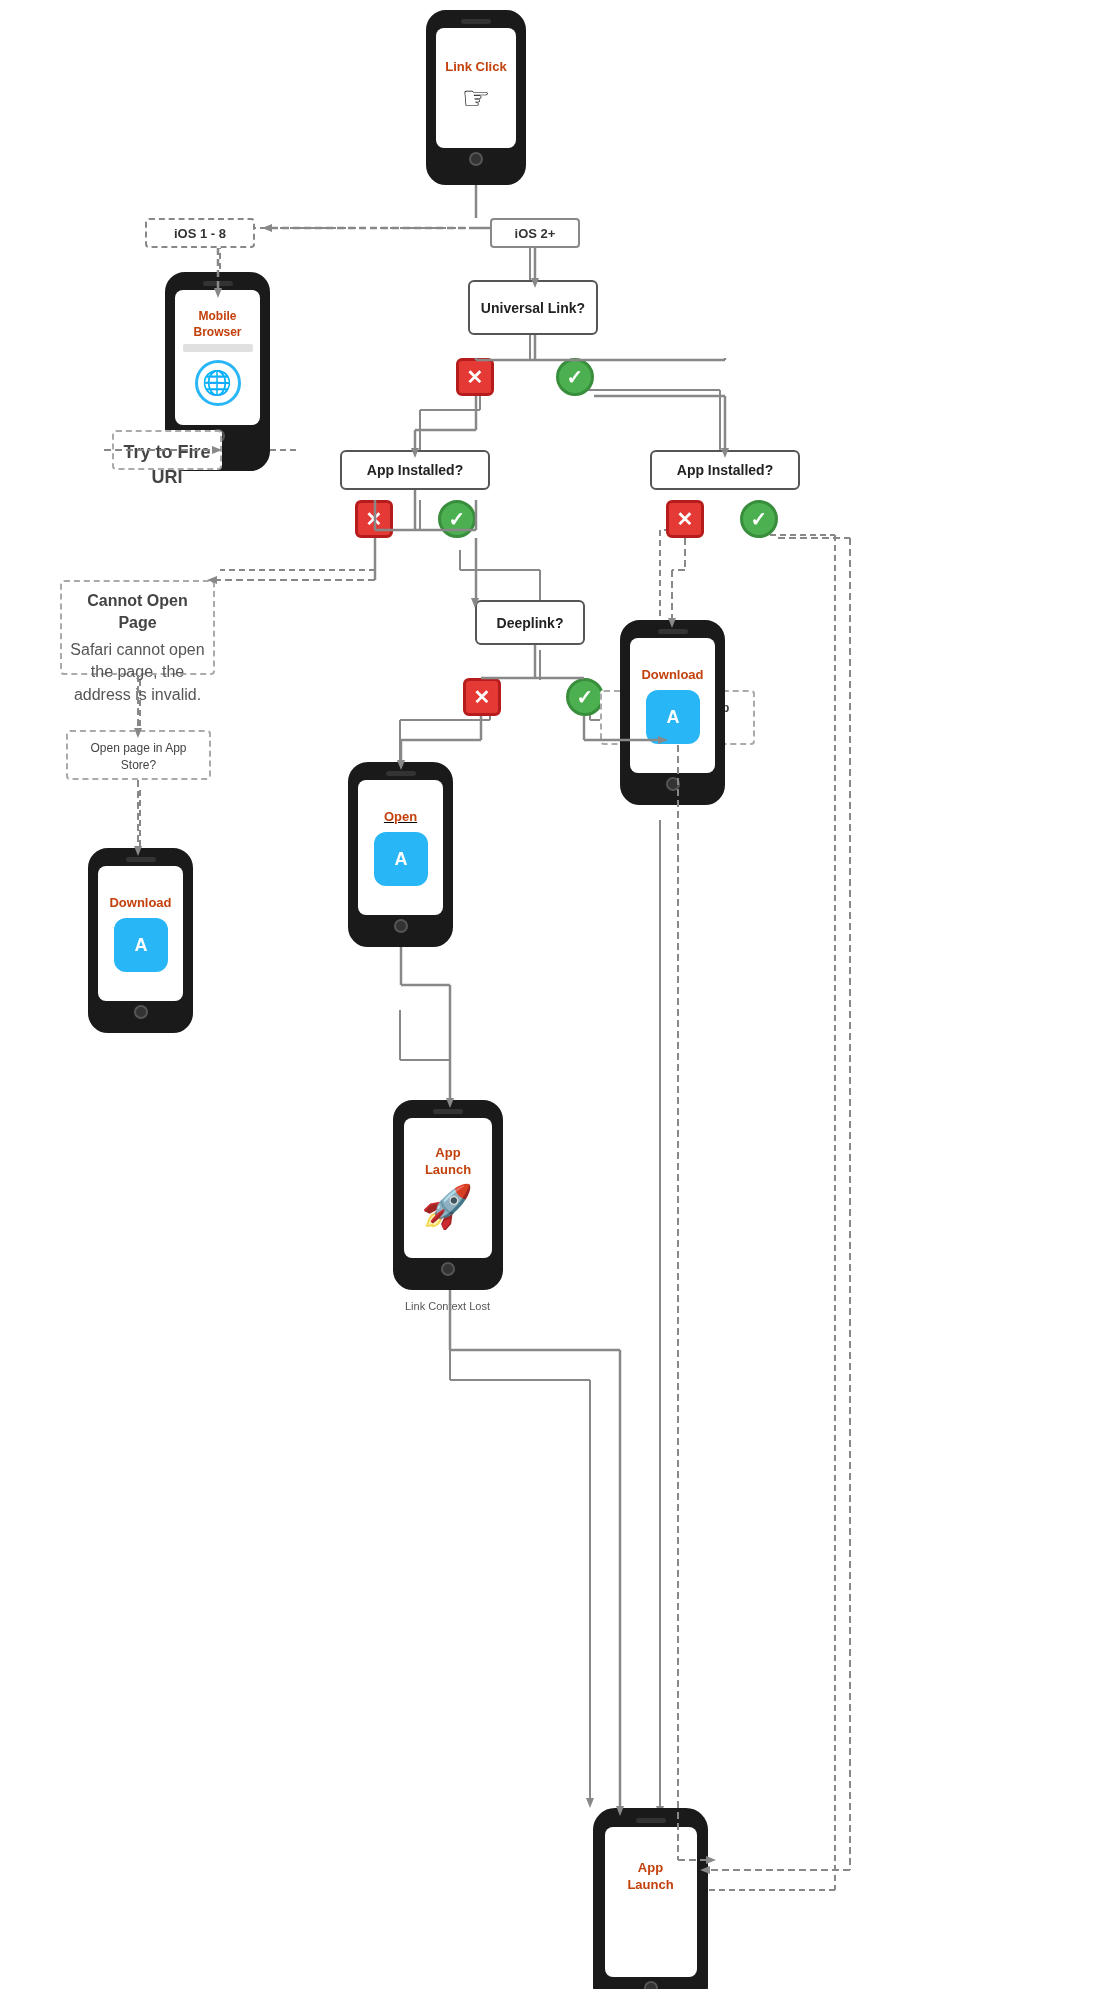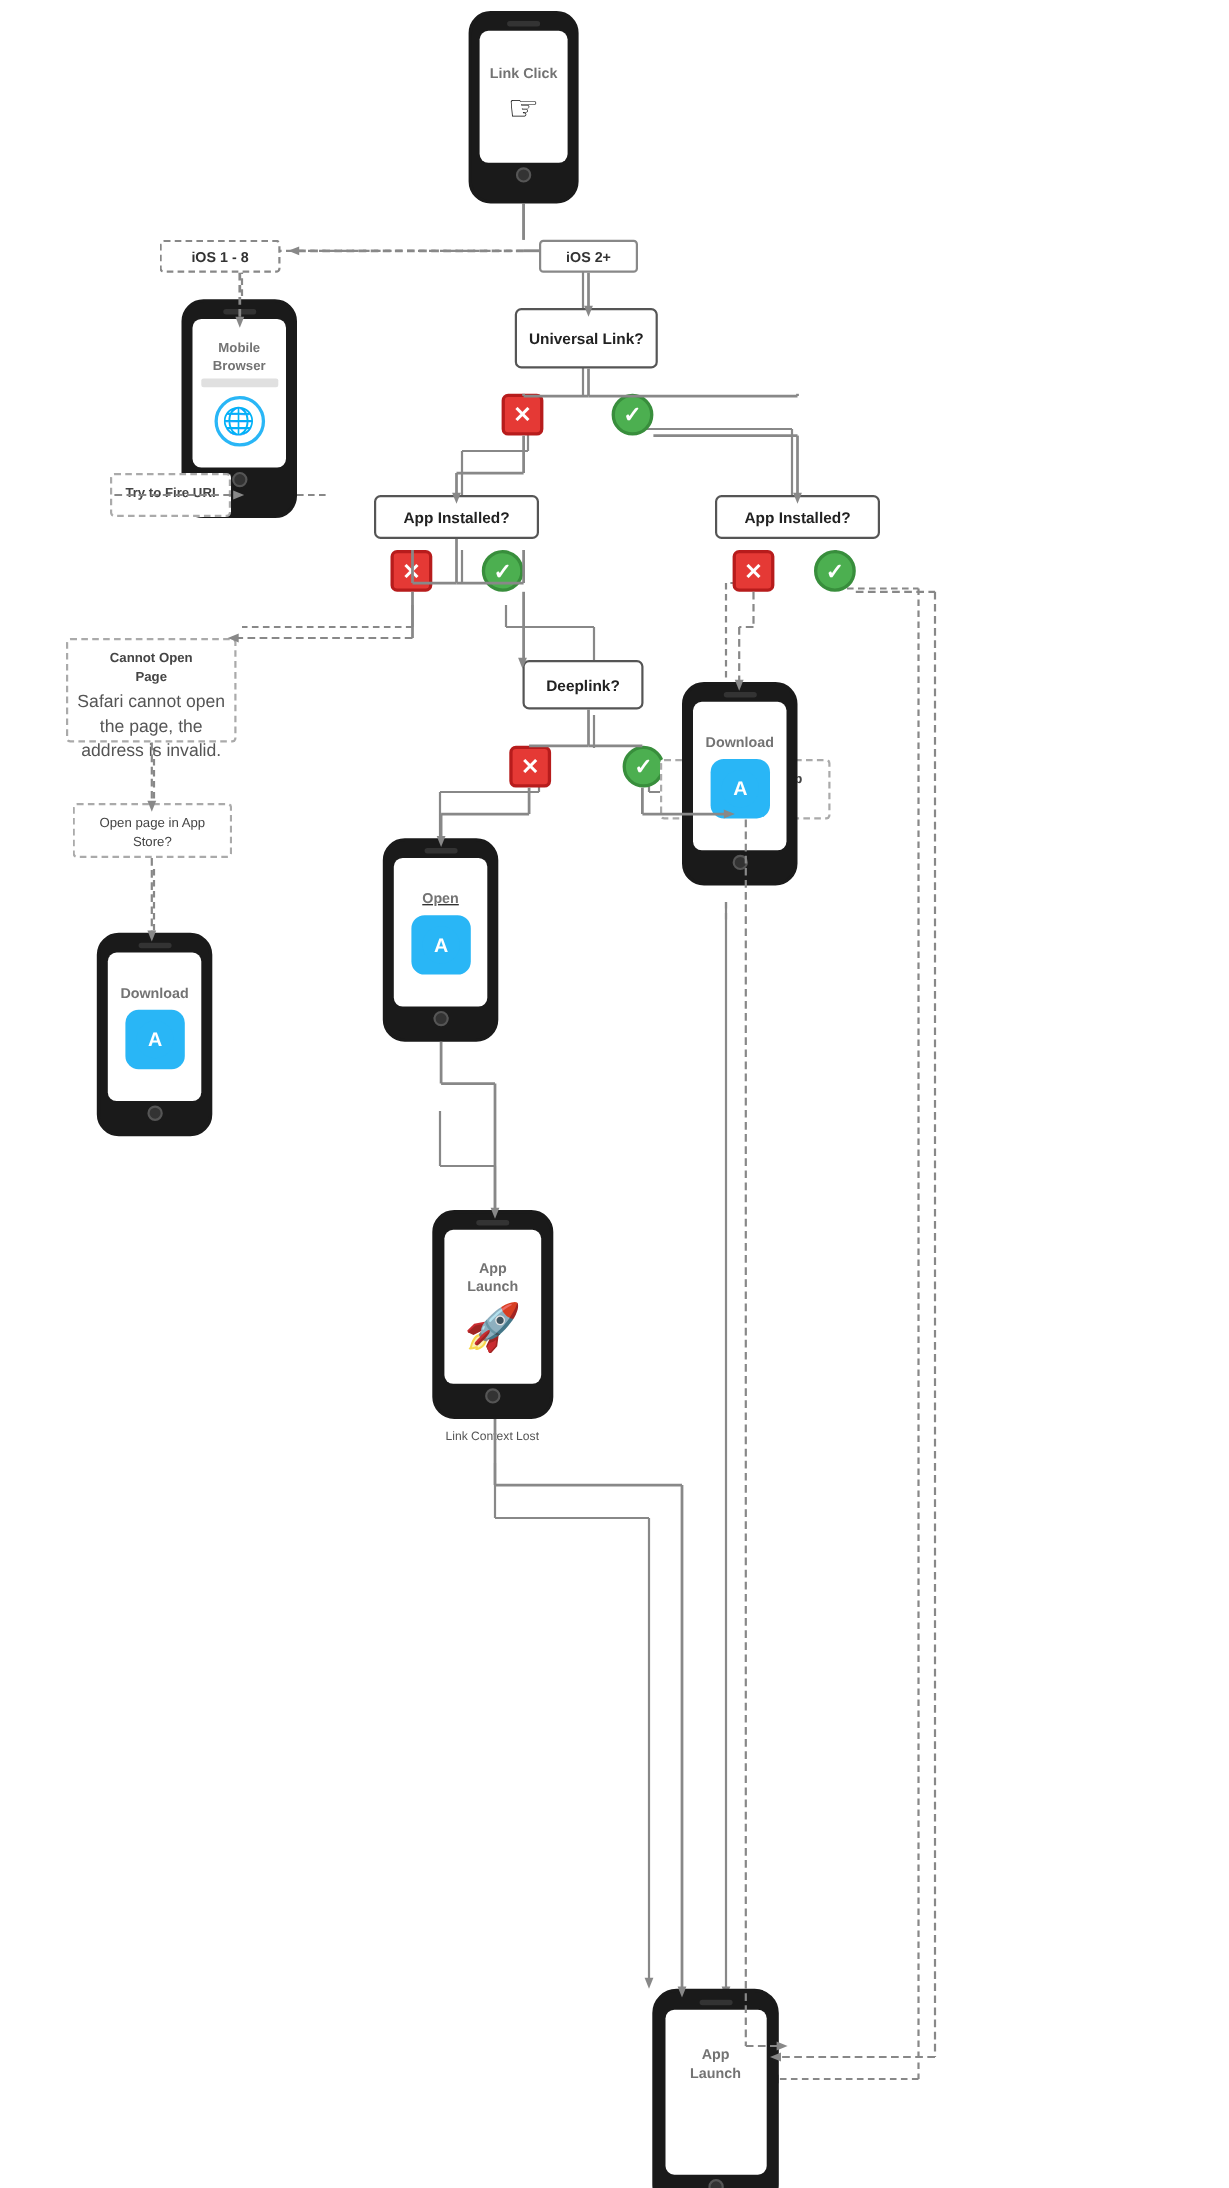--- a/index.html
+++ b/index.html
@@ -176,21 +176,21 @@
       position: absolute;
       top: 0; left: 0;
       width: 1117px;
       height: 1989px;
       pointer-events: none;
     }
 
     .phone-label {
       font-size: 13px;
       font-weight: bold;
-      color: #737373;
+      color: #c2410c;
       line-height: 1.3;
       text-align: center;
     }
   </style>
 </head>
 <body>
 
 <div class="diagram-container">
 
   <svg class="connectors">
@@ -311,39 +311,39 @@
   </div>
 
   <div class="x-icon" style="left:666px; top:500px;">
     <span>✕</span>
   </div>
 
   <div class="check-icon" style="left:740px; top:500px;">
     <span>✓</span>
   </div>
 
-  <div class="dashed-box" style="left:100px; top:430px; width:110px; height:40px; font-size:12px; font-weight:600;">
+  <div class="dashed-box" style="left:112px; top:430px; width:110px; height:40px; font-size:18px; font-weight:600;">
     <span>Try to Fire
 URI</span>
   </div>
 
   <div class="decision-box" style="left:340px; top:450px; width:150px; height:40px;">
     <span>App Installed?</span>
   </div>
 
   <div class="x-icon" style="left:355px; top:500px;">
     <span>✕</span>
   </div>
 
   <div class="check-icon" style="left:438px; top:500px;">
     <span>✓</span>
   </div>
 
   <div class="dashed-box" style="left:60px; top:580px; width:155px; height:95px; line-height:1.4;">
-    <div style="font-weight:700; font-size:12px;">Cannot Open<br>Page</div>
+    <div style="font-weight:700; font-size:16px;">Cannot Open<br>Page</div>
     <div style="font-size:16px; margin-top:4px; color:#555;">Safari cannot open<br>the page, the<br>address is invalid.</div>
   </div>
 
   <div class="dashed-box" style="left:66px; top:730px; width:145px; height:50px;">
     <span>Open page in
 App Store?</span>
   </div>
 
   <div class="decision-box" style="left:475px; top:600px; width:110px; height:45px;">
     <span>Deeplink?</span>

